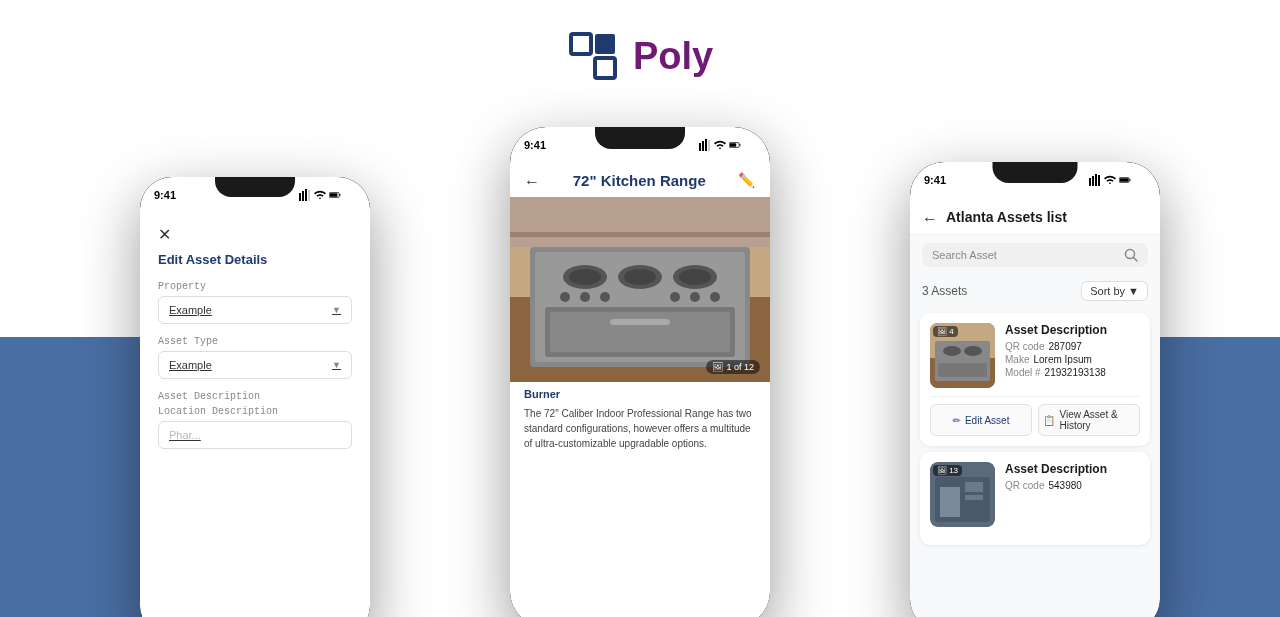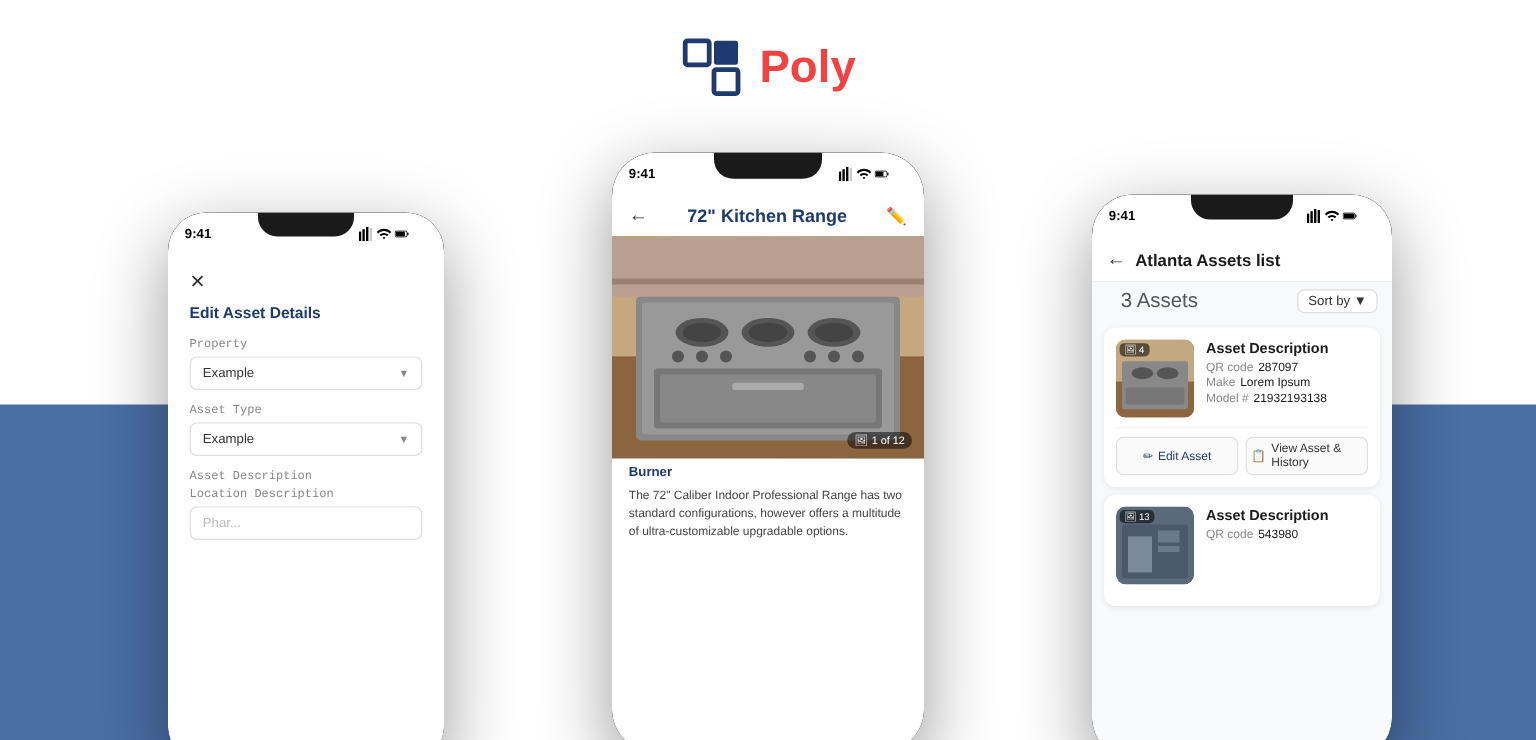--- a/index.html
+++ b/index.html
@@ -51,21 +51,21 @@
 
     .logo-container {
       display: flex;
       align-items: center;
       gap: 14px;
     }
 
     .logo-text {
       font-size: 38px;
       font-weight: 700;
-      color: #ef4444;
+      color: #701a75;
     }
 
     
     .phone {
       position: absolute;
       border-radius: 36px;
       background: #1a1a1a;
       box-shadow: 0 20px 60px rgba(0,0,0,0.4);
       overflow: hidden;
     }
@@ -197,20 +197,21 @@
       border-radius: 6px;
       padding: 7px 10px;
       font-size: 11px;
       color: #333;
       width: 100%;
       margin-bottom: 12px;
       position: relative;
       display: flex;
       align-items: center;
       justify-content: space-between;
+      text-decoration: underline;
     }
 
     .form-input-arrow {
       color: #888;
       font-size: 9px;
     }
 
     .textarea-field {
       border: 1px solid #ddd;
       border-radius: 6px;
@@ -328,23 +329,22 @@
     }
 
     .assets-header {
       display: flex;
       align-items: center;
       justify-content: space-between;
       padding: 6px 12px;
     }
 
     .assets-count {
-      font-size: 17px;
+      font-size: 12px;
       color: #555;
-      margin-left: 12px;
     }
 
     .sort-btn {
       display: flex;
       align-items: center;
       gap: 3px;
       background: #fff;
       border: 1px solid #ddd;
       border-radius: 6px;
       padding: 3px 8px;
@@ -641,20 +641,27 @@
             <rect x="0" y="1" width="17" height="8" rx="2" fill="none" stroke="#000" stroke-width="1.2"></rect>
             <rect x="17.5" y="3" width="1.5" height="4" rx="1" fill="#000"></rect>
             <rect x="1" y="2" width="15" height="6" rx="1" fill="#000"></rect>
           </svg>
       </div>
     </div>
     <div class="right-screen-content">
       <div class="list-nav-bar">
         <span class="back-arrow">←</span>
         <span class="list-nav-title">Atlanta Assets list</span>
+      </div>
+      <div class="search-bar">
+        <span class="search-text">Search Asset</span>
+        <svg width="14" height="14" viewBox="0 0 14 14" fill="none">
+          <circle cx="6" cy="6" r="4.5" stroke="#888" stroke-width="1.5"></circle>
+          <line x1="9.5" y1="9.5" x2="13" y2="13" stroke="#888" stroke-width="1.5" stroke-linecap="round"></line>
+        </svg>
       </div>
       <div class="assets-header">
         <span class="assets-count">3 Assets</span>
         <div class="sort-btn">
           <span>Sort by</span>
           <span>▼</span>
         </div>
       </div>
 
       <div class="asset-card">

